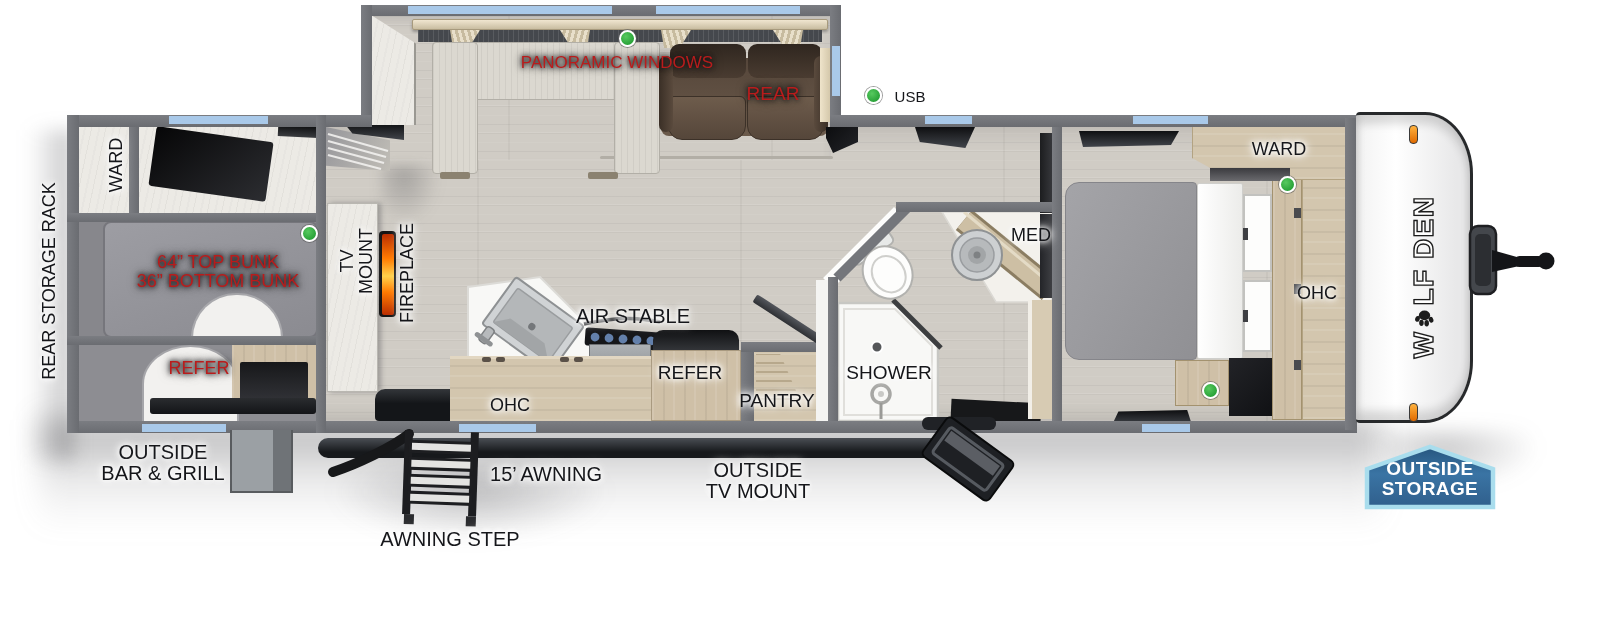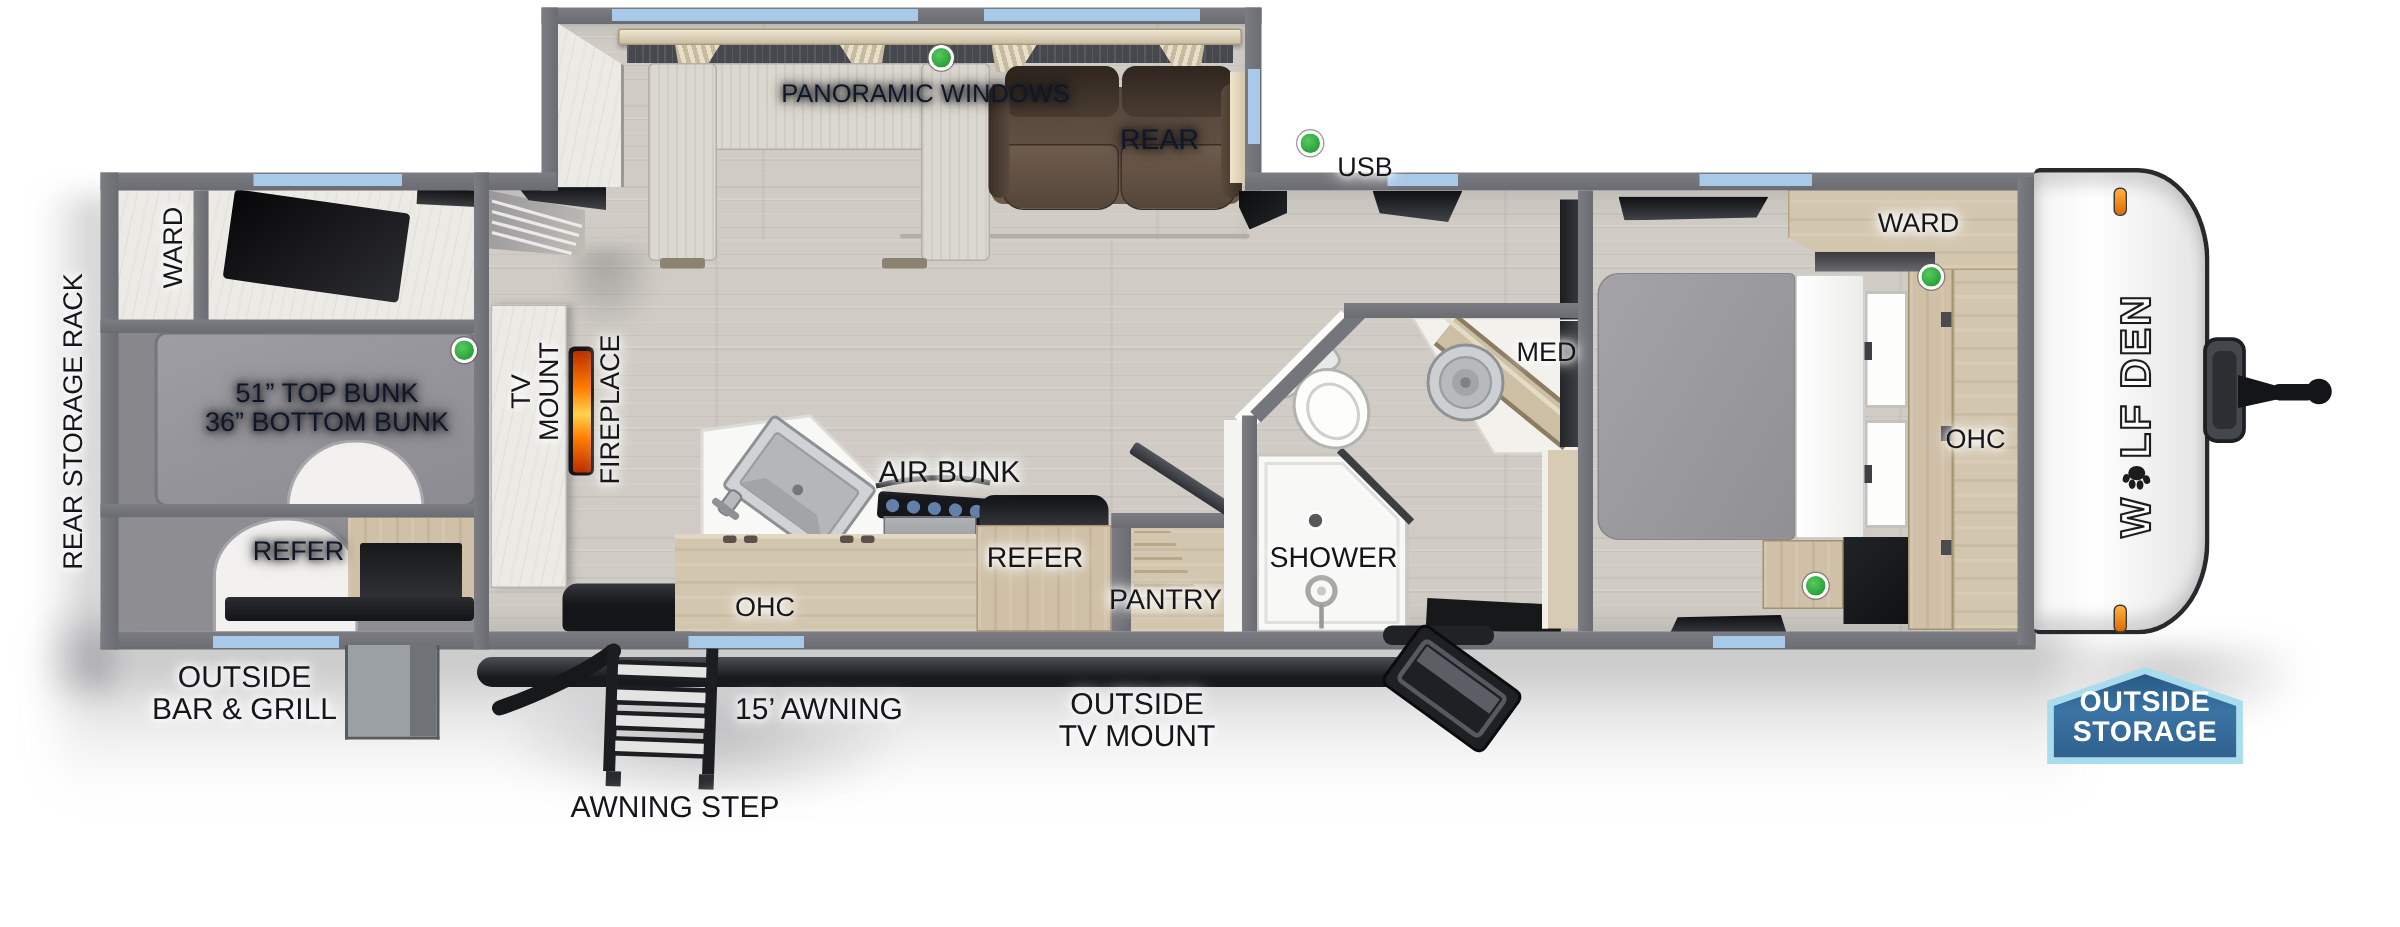--- a/index.html
+++ b/index.html
@@ -3,21 +3,21 @@
 <meta charset="utf-8">
 <style>
   html,body{margin:0;padding:0;background:#fff;}
   #stage{position:relative;width:1600px;height:618px;background:#ffffff;overflow:hidden;
          font-family:"Liberation Sans","DejaVu Sans",sans-serif;}
   #stage *{position:absolute;box-sizing:border-box;}
   .center{transform:translate(-50%,-50%);}
   .vert{transform:translate(-50%,-50%) rotate(-90deg);}
   .prelines{white-space:pre-line;text-align:center;line-height:1.04;}
   .lbl-dark{color:#15161a;text-shadow:0 0 4px #fff,0 0 7px #fff,0 0 10px #fff,0 0 14px #fff;}
-  .lbl-light{color:#0f172a;text-shadow:0 0 4px rgba(20,20,22,.95),0 0 7px rgba(20,20,22,.8),0 0 11px rgba(20,20,22,.6);}
+  .lbl-light{color:#b91c1c;text-shadow:0 0 4px rgba(20,20,22,.95),0 0 7px rgba(20,20,22,.8),0 0 11px rgba(20,20,22,.6);}
   .wall{background:linear-gradient(180deg,#7b7d82,#6a6c71);}
   .wallv{background:linear-gradient(90deg,#7b7d82,#6a6c71);}
   .floor{background-color:#d0ccc5;background-image:
      repeating-linear-gradient(0deg, rgba(255,255,255,.10) 0 1px, rgba(0,0,0,0) 1px 8px, rgba(0,0,0,.045) 8px 9px, rgba(0,0,0,0) 9px 17px, rgba(255,255,255,.06) 17px 18px, rgba(0,0,0,0) 18px 26px, rgba(0,0,0,.035) 26px 27px),
      repeating-linear-gradient(90deg, rgba(0,0,0,0) 0 137px, rgba(0,0,0,.035) 137px 139px, rgba(0,0,0,0) 139px 263px);}
   .marble{background-color:#eceae5;background-image:repeating-linear-gradient(102deg, rgba(0,0,0,.04) 0 1px, rgba(0,0,0,0) 1px 7px, rgba(0,0,0,.02) 7px 9px, rgba(0,0,0,0) 9px 14px);}
   .wood{background-color:#cfc0a7;background-image:repeating-linear-gradient(90deg, rgba(255,255,255,.10) 0 2px, rgba(0,0,0,0) 2px 11px, rgba(0,0,0,.05) 11px 13px, rgba(0,0,0,0) 13px 21px);}
   .woodh{background-color:#d3c6ae;background-image:repeating-linear-gradient(0deg, rgba(255,255,255,.10) 0 2px, rgba(0,0,0,0) 2px 10px, rgba(0,0,0,.05) 10px 12px, rgba(0,0,0,0) 12px 22px);}
   .window{background:#a9c9e9;}
   .greendot{width:17px;height:17px;border-radius:50%;background:radial-gradient(circle at 38% 35%, #57c95f, #2aa339 70%);
@@ -299,32 +299,32 @@
 STORAGE</div>
 
   <div class="greendot" style="left:619px;top:30px;"></div>
   <div class="greendot" style="left:865px;top:87px;"></div>
   <div class="greendot" style="left:301px;top:225px;"></div>
   <div class="greendot" style="left:1279px;top:176px;"></div>
   <div class="greendot" style="left:1202px;top:382px;"></div>
 
   <div class="center lbl-light" style="left:617px;top:63px;font-size:17px;white-space:nowrap;">PANORAMIC WINDOWS</div>
   <div class="center lbl-light" style="left:773px;top:94px;font-size:19px;">REAR</div>
-  <div class="center lbl-dark" style="left:910px;top:112px;font-size:18px;">USB</div>
+  <div class="center lbl-dark" style="left:910px;top:96px;font-size:15px;">USB</div>
   <div class="vert lbl-dark" style="left:116px;top:165px;font-size:18px;">WARD</div>
-  <div class="center prelines lbl-light" style="left:218px;top:272px;font-size:18px;">51” TOP BUNK
+  <div class="center prelines lbl-light" style="left:218px;top:272px;font-size:18px;">64” TOP BUNK
 36” BOTTOM BUNK</div>
   <div class="center lbl-light" style="left:199px;top:368px;font-size:18px;">REFER</div>
   <div class="vert lbl-dark" style="left:49px;top:281px;font-size:18px;white-space:nowrap;">REAR STORAGE RACK</div>
   <div class="center prelines lbl-dark" style="left:163px;top:463px;font-size:20px;">OUTSIDE
 BAR &amp; GRILL</div>
   <div class="vert prelines lbl-dark" style="left:357px;top:261px;font-size:18px;">TV
 MOUNT</div>
   <div class="vert lbl-dark" style="left:407px;top:273px;font-size:18px;white-space:nowrap;">FIREPLACE</div>
-  <div class="center lbl-dark" style="left:633px;top:316px;font-size:20px;white-space:nowrap;">AIR BUNK</div>
+  <div class="center lbl-dark" style="left:633px;top:316px;font-size:20px;white-space:nowrap;">AIR STABLE</div>
   <div class="center lbl-dark" style="left:510px;top:405px;font-size:18px;">OHC</div>
   <div class="center lbl-dark" style="left:690px;top:373px;font-size:19px;">REFER</div>
   <div class="center lbl-dark" style="left:777px;top:401px;font-size:19px;">PANTRY</div>
   <div class="center lbl-dark" style="left:889px;top:373px;font-size:19px;">SHOWER</div>
   <div class="center lbl-dark" style="left:1031px;top:235px;font-size:18px;">MED</div>
   <div class="center lbl-dark" style="left:1279px;top:149px;font-size:18px;">WARD</div>
   <div class="center lbl-dark" style="left:1317px;top:293px;font-size:18px;">OHC</div>
   <div class="center lbl-dark" style="left:546px;top:474px;font-size:20px;white-space:nowrap;">15’ AWNING</div>
   <div class="center prelines lbl-dark" style="left:758px;top:481px;font-size:20px;">OUTSIDE
 TV MOUNT</div>

